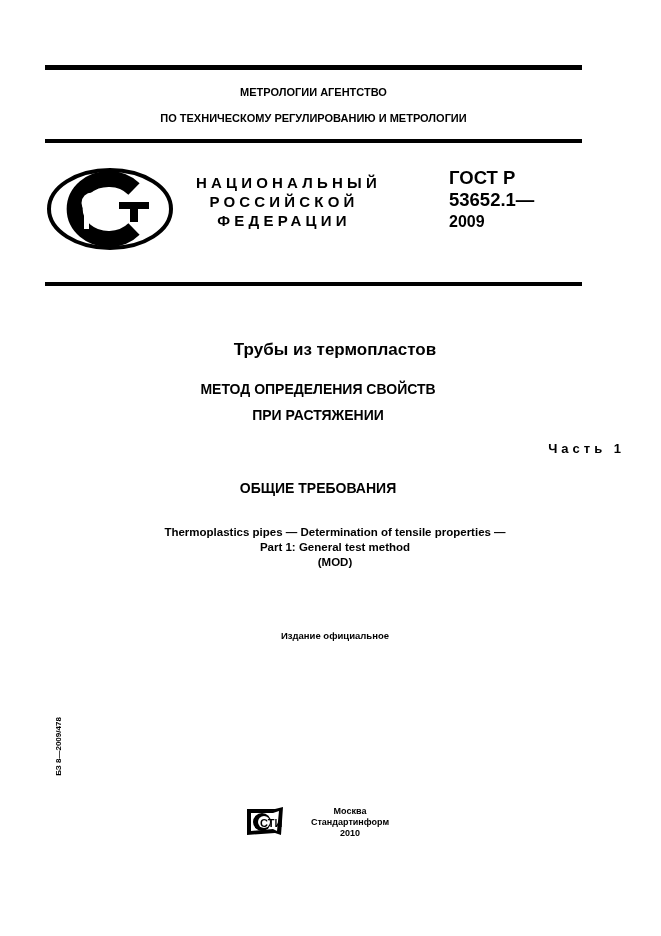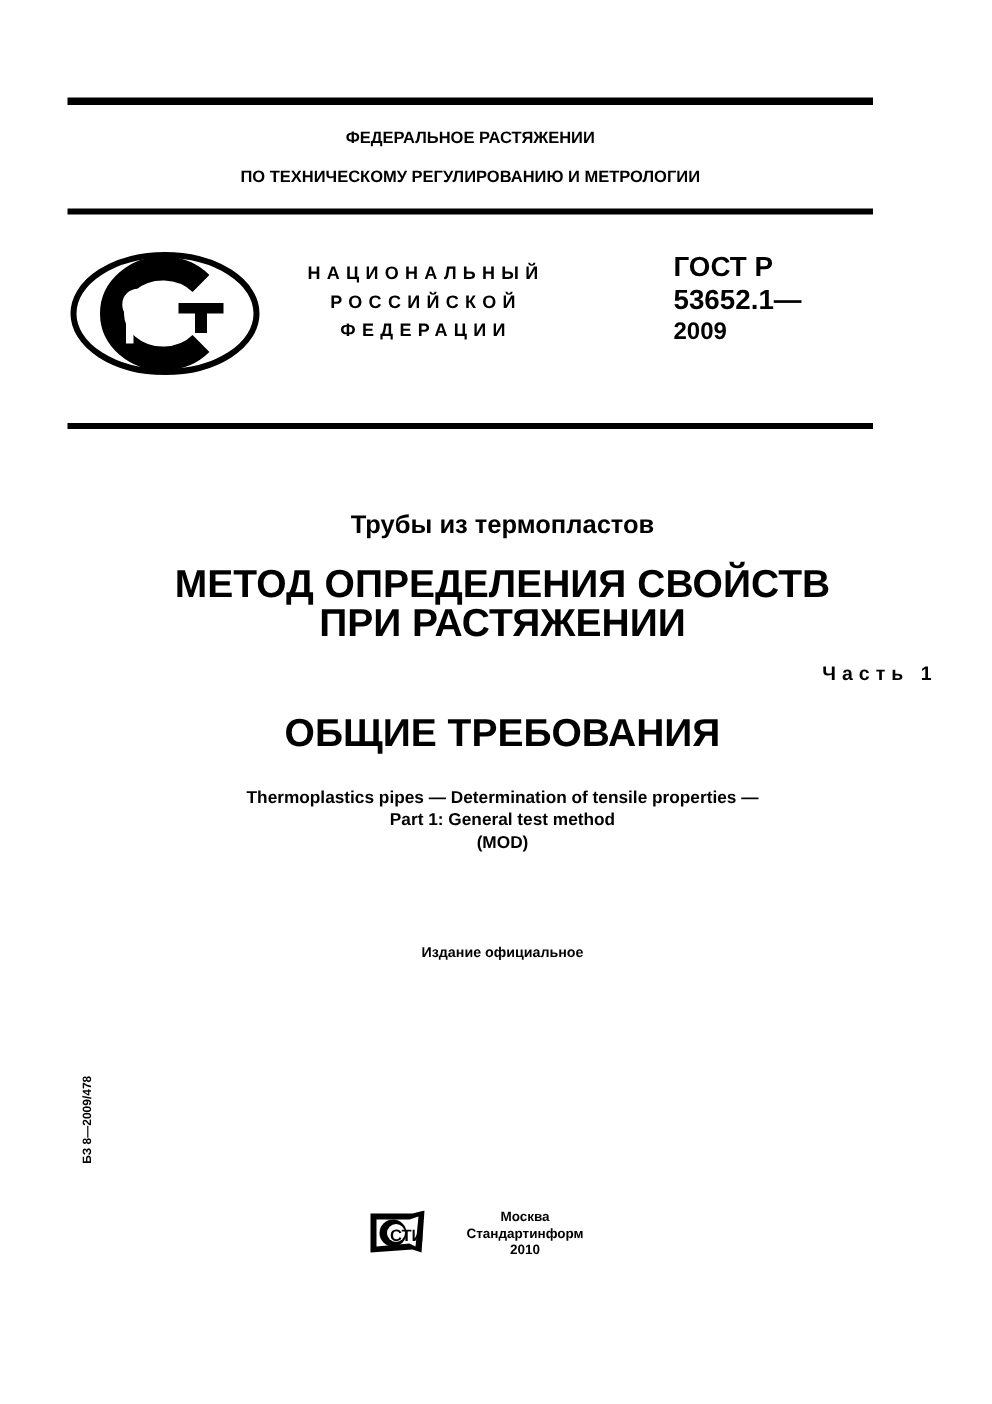--- a/index.html
+++ b/index.html
@@ -2,39 +2,39 @@
 <html><head>
 <meta charset="utf-8">
 <style>
   html, body { margin:0; padding:0; background:#ffffff; }
   body { width:661px; height:936px; position:relative; overflow:hidden;
          font-family:"Liberation Sans", sans-serif; color:#000; }
   .abs { position:absolute; }
   .rule { position:absolute; left:45px; width:537px; background:#000; }
   .center { text-align:center; font-weight:bold; }
   .agency { left:45px; width:537px; font-size:11px; }
-  .natstd { left:196px; width:176px; font-size:12px; letter-spacing:4.2px; line-height:19px; }
+  .natstd { left:196px; width:176px; font-size:15px; letter-spacing:4.2px; line-height:19px; }
   .gost { left:404px; font-size:18.5px; font-weight:bold; line-height:22px; }
   .gost .yr { font-size:16px; }
   .title-sm { left:45px; width:580px; font-size:17px; }
-  .title-lg { left:45px; width:580px; font-size:26px; line-height:26px; }
+  .title-lg { left:28px; width:580px; font-size:14px; line-height:26px; }
   .part { left:45px; width:580px; font-size:13px; letter-spacing:4px; }
   .iso { left:45px; width:580px; font-size:11.5px; line-height:15px; }
   .edition { left:45px; width:580px; font-size:9.5px; }
   .vert { left:38px; top:742px; font-size:8px; font-weight:bold; transform:rotate(-90deg); transform-origin:center; width:90px; text-align:center; white-space:nowrap; }
   .pub { left:298px; width:104px; font-size:9px; line-height:11px; }
 </style>
 </head>
 <body>
 
 <div class="rule" style="top:65px;height:5px;"></div>
 <div class="rule" style="top:139px;height:4px;"></div>
 <div class="rule" style="top:282px;height:4px;"></div>
 
-<div class="abs center agency" style="top:86px;">ФЕДЕРАЛЬНОЕ РАСТЯЖЕНИИ</div>
+<div class="abs center agency" style="top:86px;">МЕТРОЛОГИИ АГЕНТСТВО</div>
 <div class="abs center agency" style="top:112px;">ПО ТЕХНИЧЕСКОМУ РЕГУЛИРОВАНИЮ И МЕТРОЛОГИИ</div>
 
 <div class="abs" style="left:46px;top:167px;width:128px;height:84px;">
   <svg width="128" height="84" viewBox="0 0 128 84">
     <ellipse cx="64" cy="42" rx="61" ry="39" fill="none" stroke="#000" stroke-width="4"></ellipse>
 
     <path d="M88 22 A34 30 0 1 0 88 62" fill="none" stroke="#000" stroke-width="16"></path>
 
     <rect x="38" y="30" width="5" height="32" fill="#fff"></rect>
     <circle cx="46" cy="36" r="8" fill="none" stroke="#fff" stroke-width="5"></circle>

